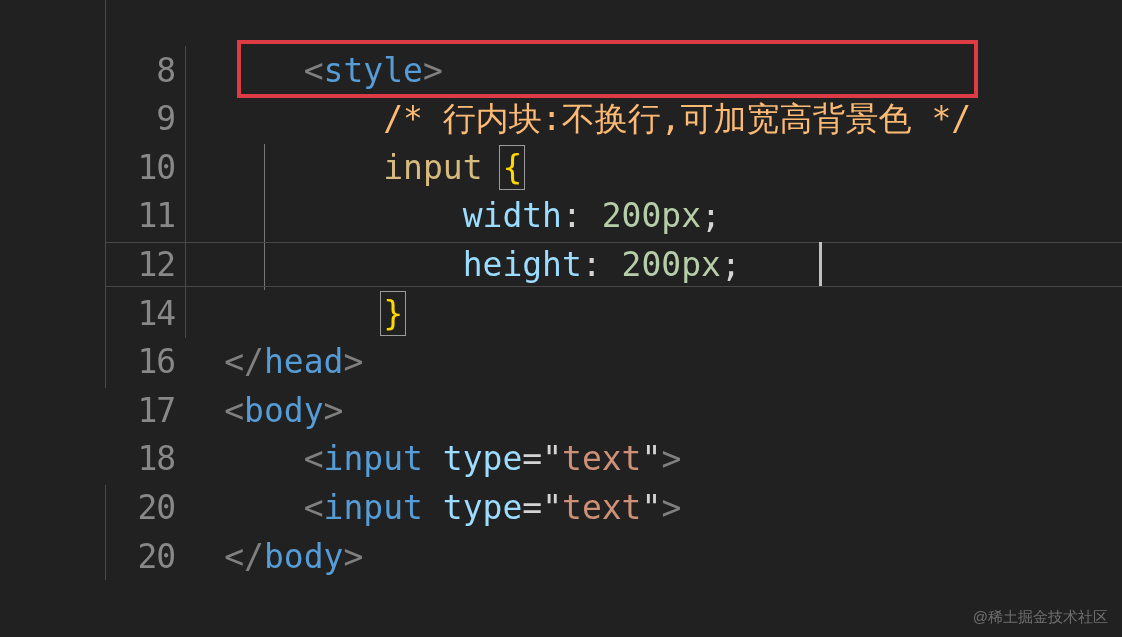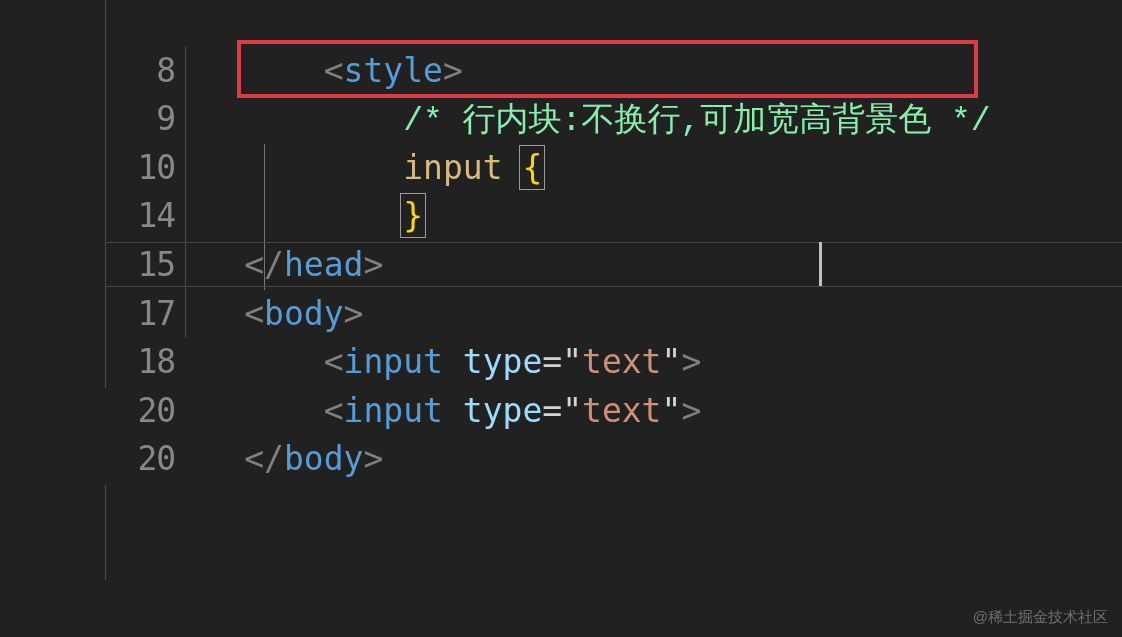--- a/index.html
+++ b/index.html
@@ -23,26 +23,26 @@
   }
 
   
   .code-area { position:absolute; left:0; top:-2px; right:0; }
   .line { height:48.6px; line-height:48.6px; font-size:33px; white-space:pre; }
   .ln {
     display:inline-block; width:56px; text-align:right;
     color:#888888; letter-spacing:-1px;
   }
   .ln.active { color:#c8c8c8; }
-  .lc { margin-left:69px; white-space:pre; }
+  .lc { margin-left:49px; white-space:pre; }
 
   
   .tk-pun { color:#808080; }   
   .tk-tag { color:#569cd6; }   
-  .tk-cmt { color:#86efac;font-family:Liberation Mono, monospace; }   
+  .tk-cmt { color:#fdba74; }   
   .tk-sel { color:#d7ba7d; }   
   .tk-brc { color:#ffd700; }   
   .tk-prp { color:#9cdcfe; }   
   .tk-num { color:#b5cea8; }   
   .tk-str { color:#ce9178; }   
   .tk-pn2 { color:#d4d4d4; }   
   .tk-pln { color:#d4d4d4; }
 
   .brace-match { outline:1.5px solid #9b9b9b; outline-offset:2px; }
 
@@ -87,30 +87,36 @@
     </div>
 
     <div class="line">
       <span class="ln">9</span><span class="lc"><span class="tk-pln">        </span><span class="tk-cmt">/* 行内块:不换行,可加宽高背景色 */</span></span>
     </div>
 
     <div class="line">
       <span class="ln">10</span><span class="lc"><span class="tk-pln">        </span><span class="tk-sel">input</span><span class="tk-pln"> </span><span class="tk-brc brace-match">{</span></span>
     </div>
 
+    <div class="line">
+      <span class="ln">11</span><span class="lc"><span class="tk-pln">            </span><span class="tk-prp">width</span><span class="tk-pn2">:</span><span class="tk-pln"> </span><span class="tk-num">200px</span><span class="tk-pn2">;</span></span>
+    </div>
 
+    <div class="line">
+      <span class="ln">12</span><span class="lc"><span class="tk-pln">            </span><span class="tk-prp">height</span><span class="tk-pn2">:</span><span class="tk-pln"> </span><span class="tk-num">200px</span><span class="tk-pn2">;</span></span>
+    </div>
 
 
     <div class="line">
       <span class="ln">14</span><span class="lc"><span class="tk-pln">        </span><span class="tk-brc brace-match">}</span></span>
     </div>
 
 
     <div class="line">
-      <span class="ln">15</span><span class="lc"><span class="tk-pun">&lt;/</span><span class="tk-tag">head</span><span class="tk-pun">&gt;</span></span>
+      <span class="ln">16</span><span class="lc"><span class="tk-pun">&lt;/</span><span class="tk-tag">head</span><span class="tk-pun">&gt;</span></span>
     </div>
 
     <div class="line">
       <span class="ln">17</span><span class="lc"><span class="tk-pun">&lt;</span><span class="tk-tag">body</span><span class="tk-pun">&gt;</span></span>
     </div>
 
     <div class="line">
       <span class="ln">18</span><span class="lc"><span class="tk-pun">    &lt;</span><span class="tk-tag">input</span><span class="tk-pln"> </span><span class="tk-prp">type</span><span class="tk-pn2">=</span><span class="tk-pn2">"</span><span class="tk-str">text</span><span class="tk-pn2">"</span><span class="tk-pun">&gt;</span></span>
     </div>
 

